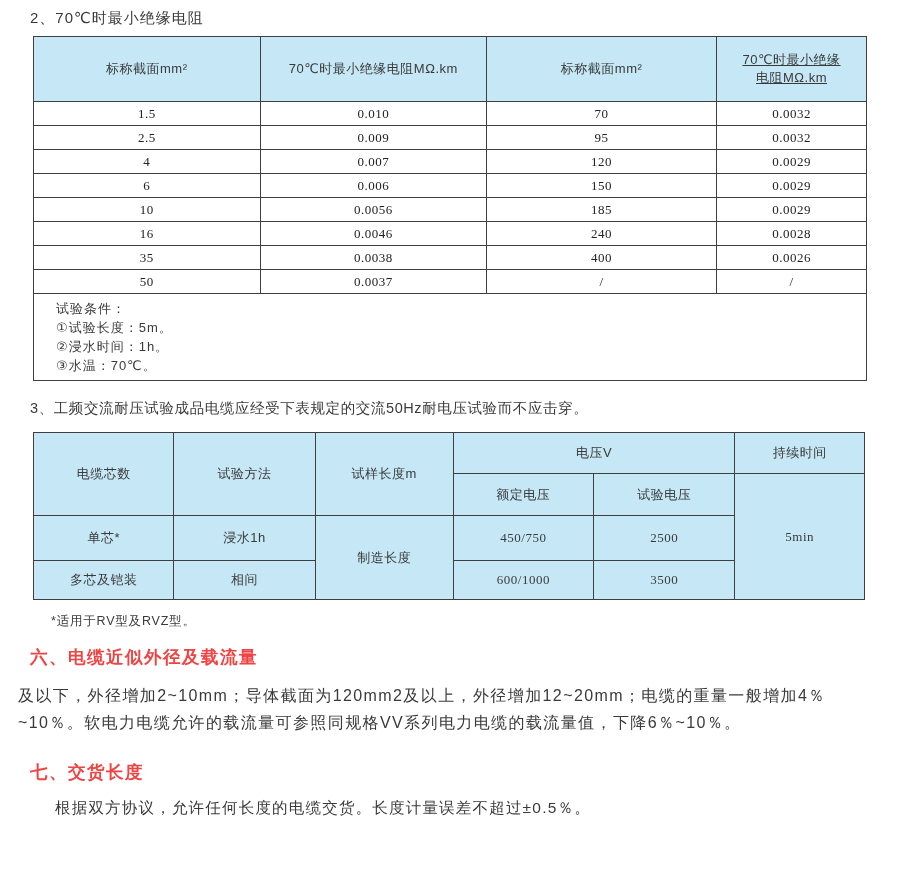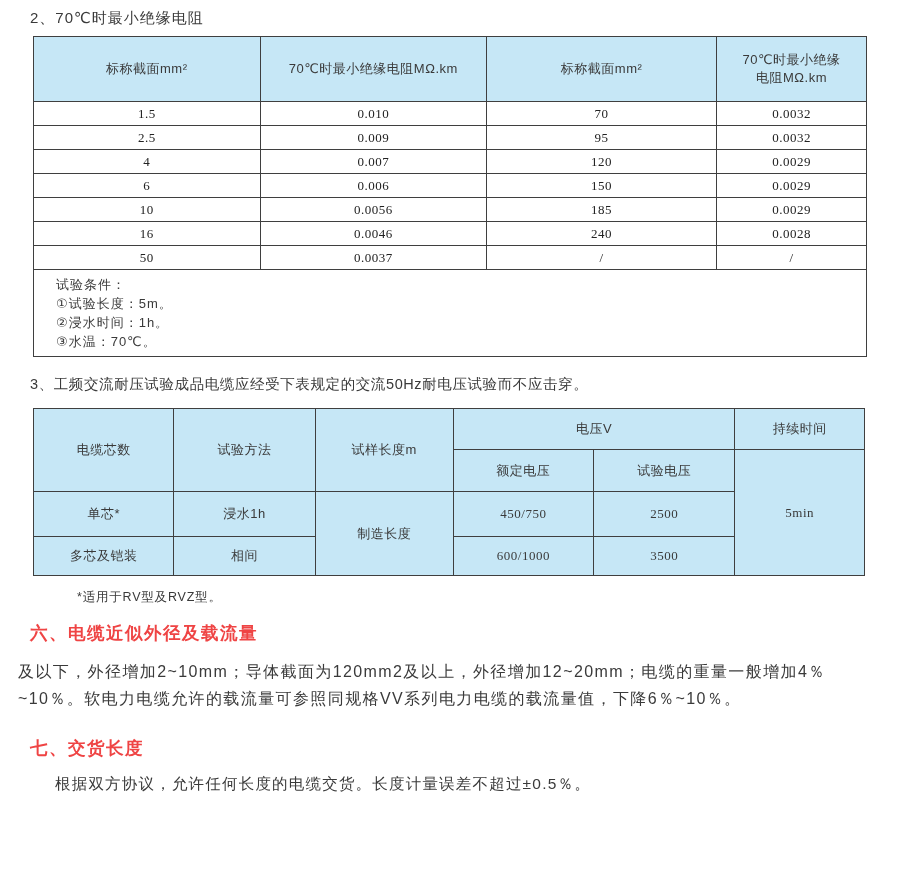--- a/index.html
+++ b/index.html
@@ -18,38 +18,38 @@
     border:1px solid #3f3f3f;text-align:center;vertical-align:middle;
     font-size:13px;letter-spacing:0.5px;font-weight:normal;padding:0;
   }
   .blue{background:#c6e7f6;}
   .tbl1 th{height:64px;color:#3a3a3a;}
   .tbl1 td.num{height:23px;}
   .num{
     font-family:"Liberation Serif","DejaVu Serif",serif;
     font-size:13.5px;color:#222;letter-spacing:0.4px;
   }
-  .hdr4-l1,.hdr4-l2{display:block;line-height:18px;}
+  .hdr4-l1,.hdr4-l2{display:block;line-height:18px;text-decoration:underline;}
   .cond-cell{height:78px;text-align:left !important;padding:4px 0 4px 22px !important;}
   .cond-line{font-size:13px;line-height:19px;letter-spacing:1px;color:#3a3a3a;}
   
   .sec3-text{margin:18px 0 12px 30px;font-size:14.5px;letter-spacing:0.6px;color:#3a3a3a;}
   
   .tbl2{width:832px;margin:14px 0 0 33px;}
   .tbl2 td{
     border:1px solid #3f3f3f;text-align:center;vertical-align:middle;
     font-size:13px;letter-spacing:0.5px;color:#3a3a3a;padding:0;
     background:#c6e7f6;
   }
   .r-h1{height:41px;}
   .r-h2{height:42px;}
   .r-b1{height:45px;}
   .r-b2{height:39px;}
   
-  .note{margin:13px 0 0 77px;font-size:12.5px;letter-spacing:0.8px;color:#3a3a3a;}
+  .note{margin:13px 0 0 51px;font-size:12.5px;letter-spacing:0.8px;color:#3a3a3a;}
   .sec-heading{
     margin:15px 0 0 30px;font-size:17.5px;font-weight:bold;
     color:#ef4444;letter-spacing:1.5px;
   }
   .para{margin:13px 0 0 18px;}
   .para-line{
     font-size:16px;line-height:27px;letter-spacing:1.4px;color:#3a3a3a;
     white-space:nowrap;
   }
   .para-line.indent{padding-left:96px;}
@@ -111,20 +111,26 @@
     <td class="num">185</td>
     <td class="num">0.0029</td>
   </tr>
   <tr>
     <td class="num">16</td>
     <td class="num">0.0046</td>
     <td class="num">240</td>
     <td class="num">0.0028</td>
   </tr>
   <tr>
+    <td class="num">35</td>
+    <td class="num">0.0038</td>
+    <td class="num">400</td>
+    <td class="num">0.0026</td>
+  </tr>
+  <tr>
     <td class="num">50</td>
     <td class="num">0.0037</td>
     <td class="num">/</td>
     <td class="num">/</td>
   </tr>
   <tr>
     <td colspan="4" class="cond-cell">
       <div class="cond-line">试验条件：</div>
       <div class="cond-line">①试验长度：5m。</div>
       <div class="cond-line">②浸水时间：1h。</div>

